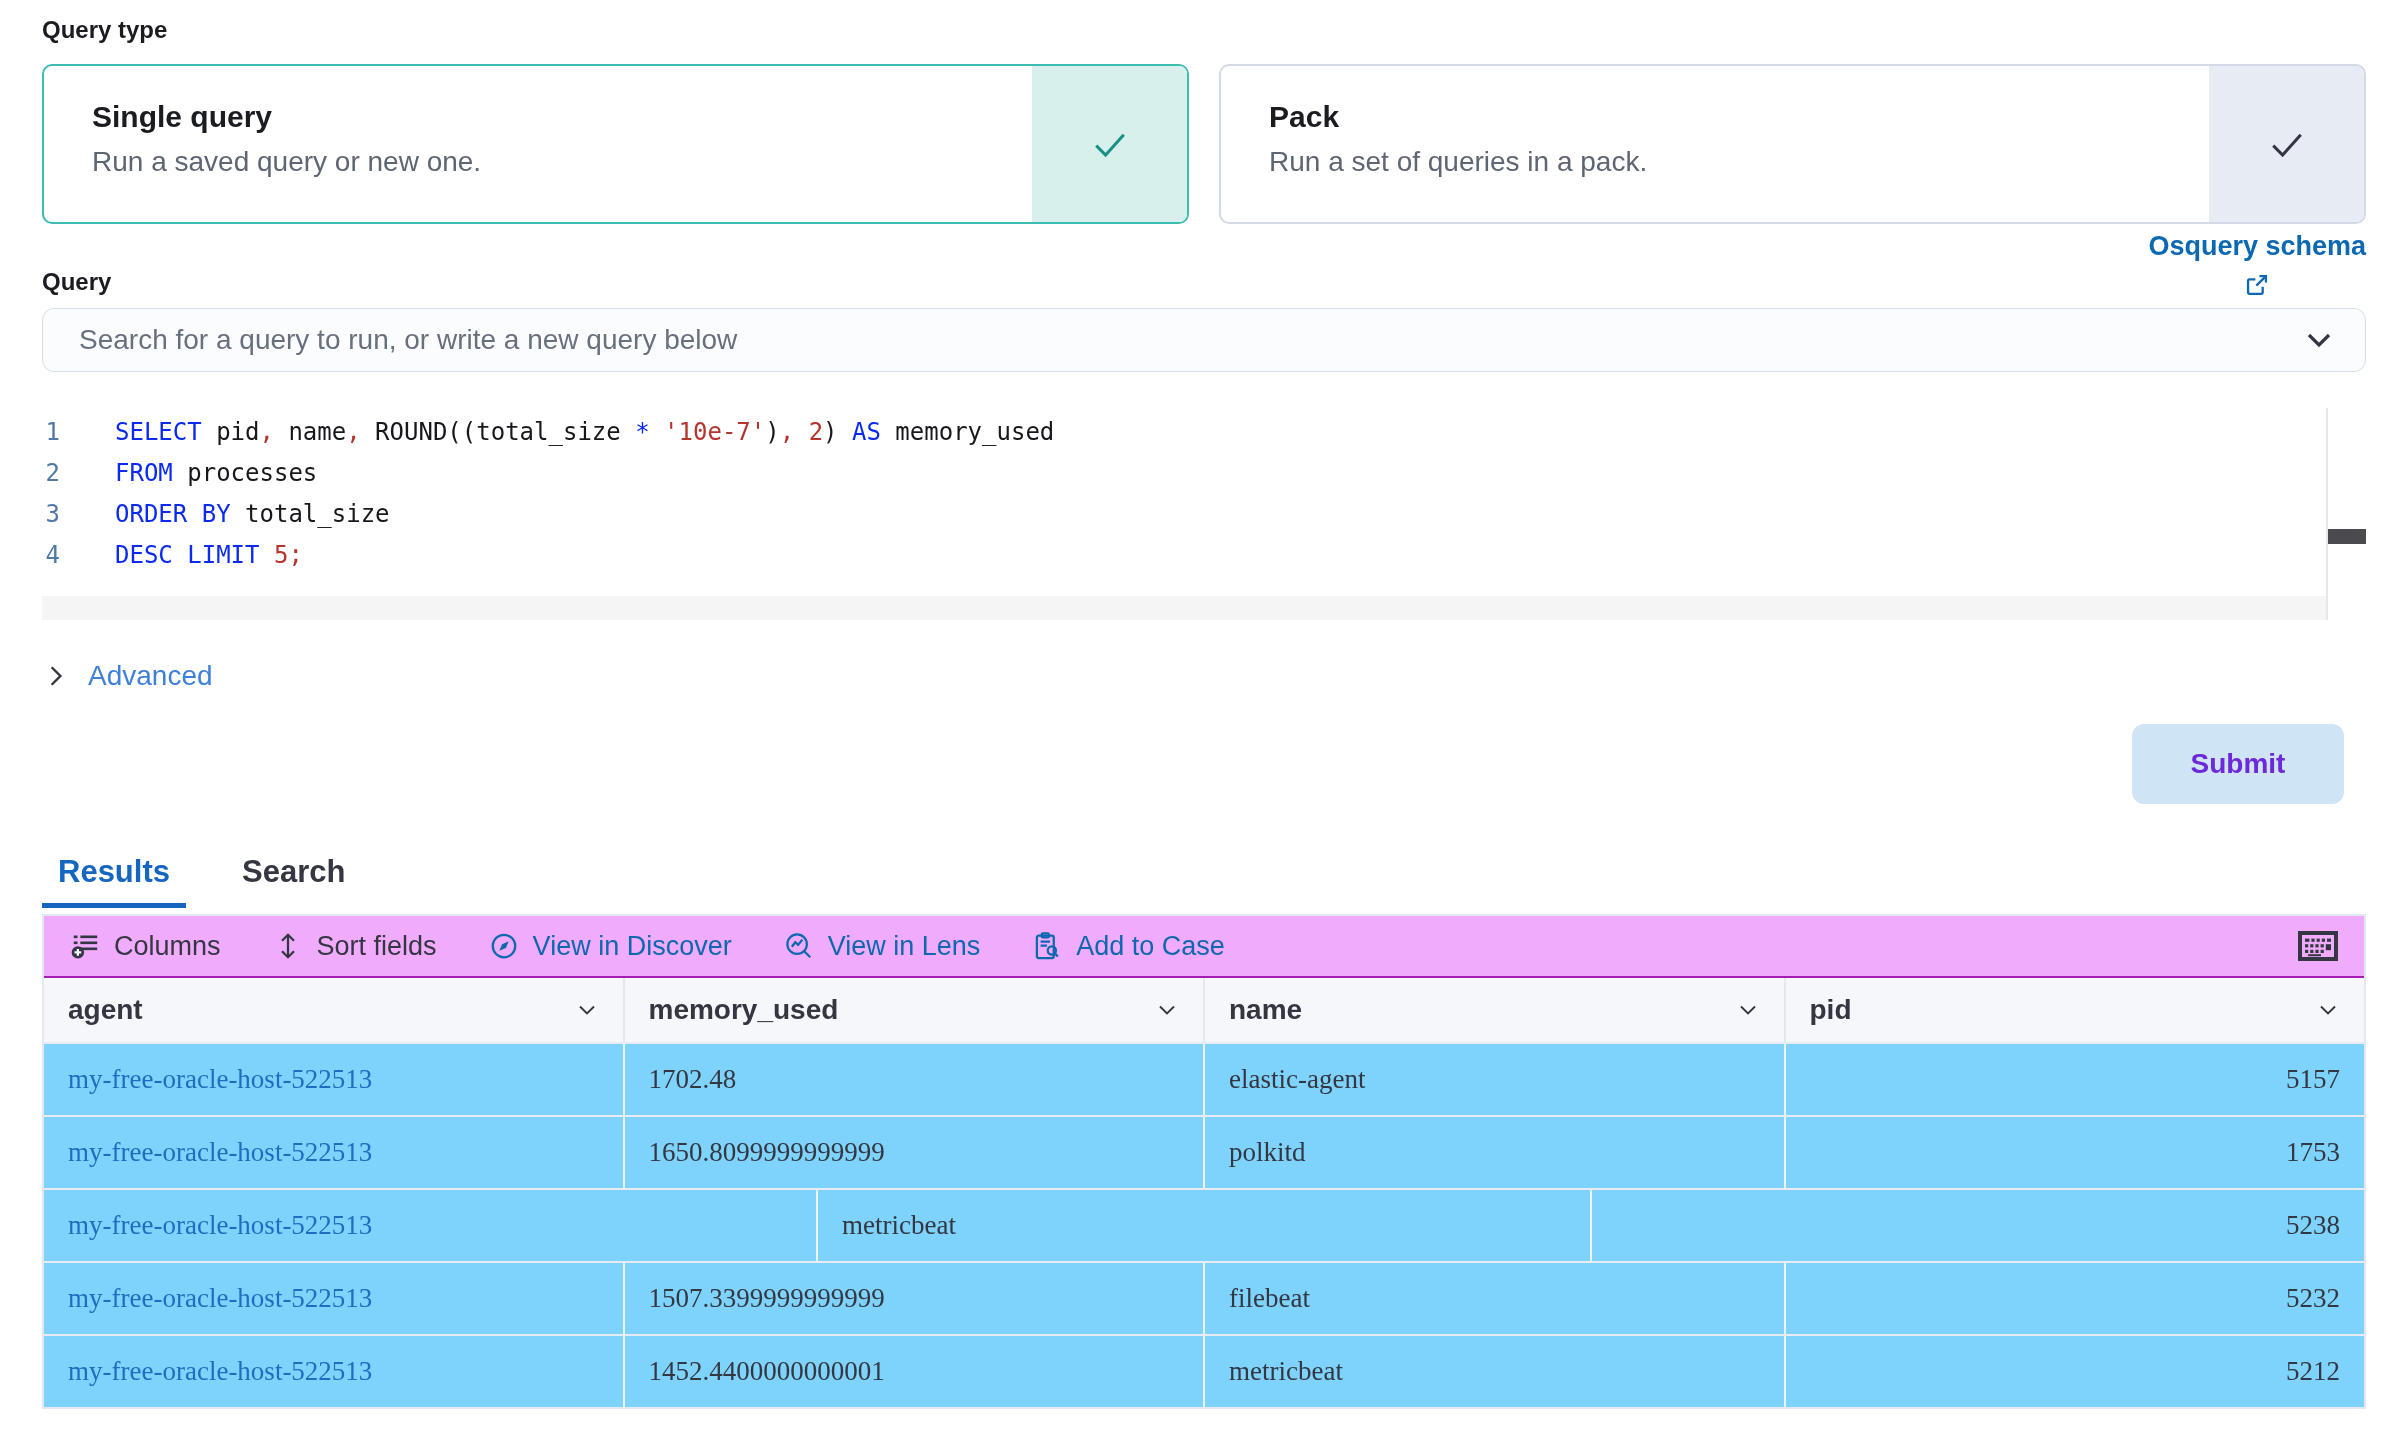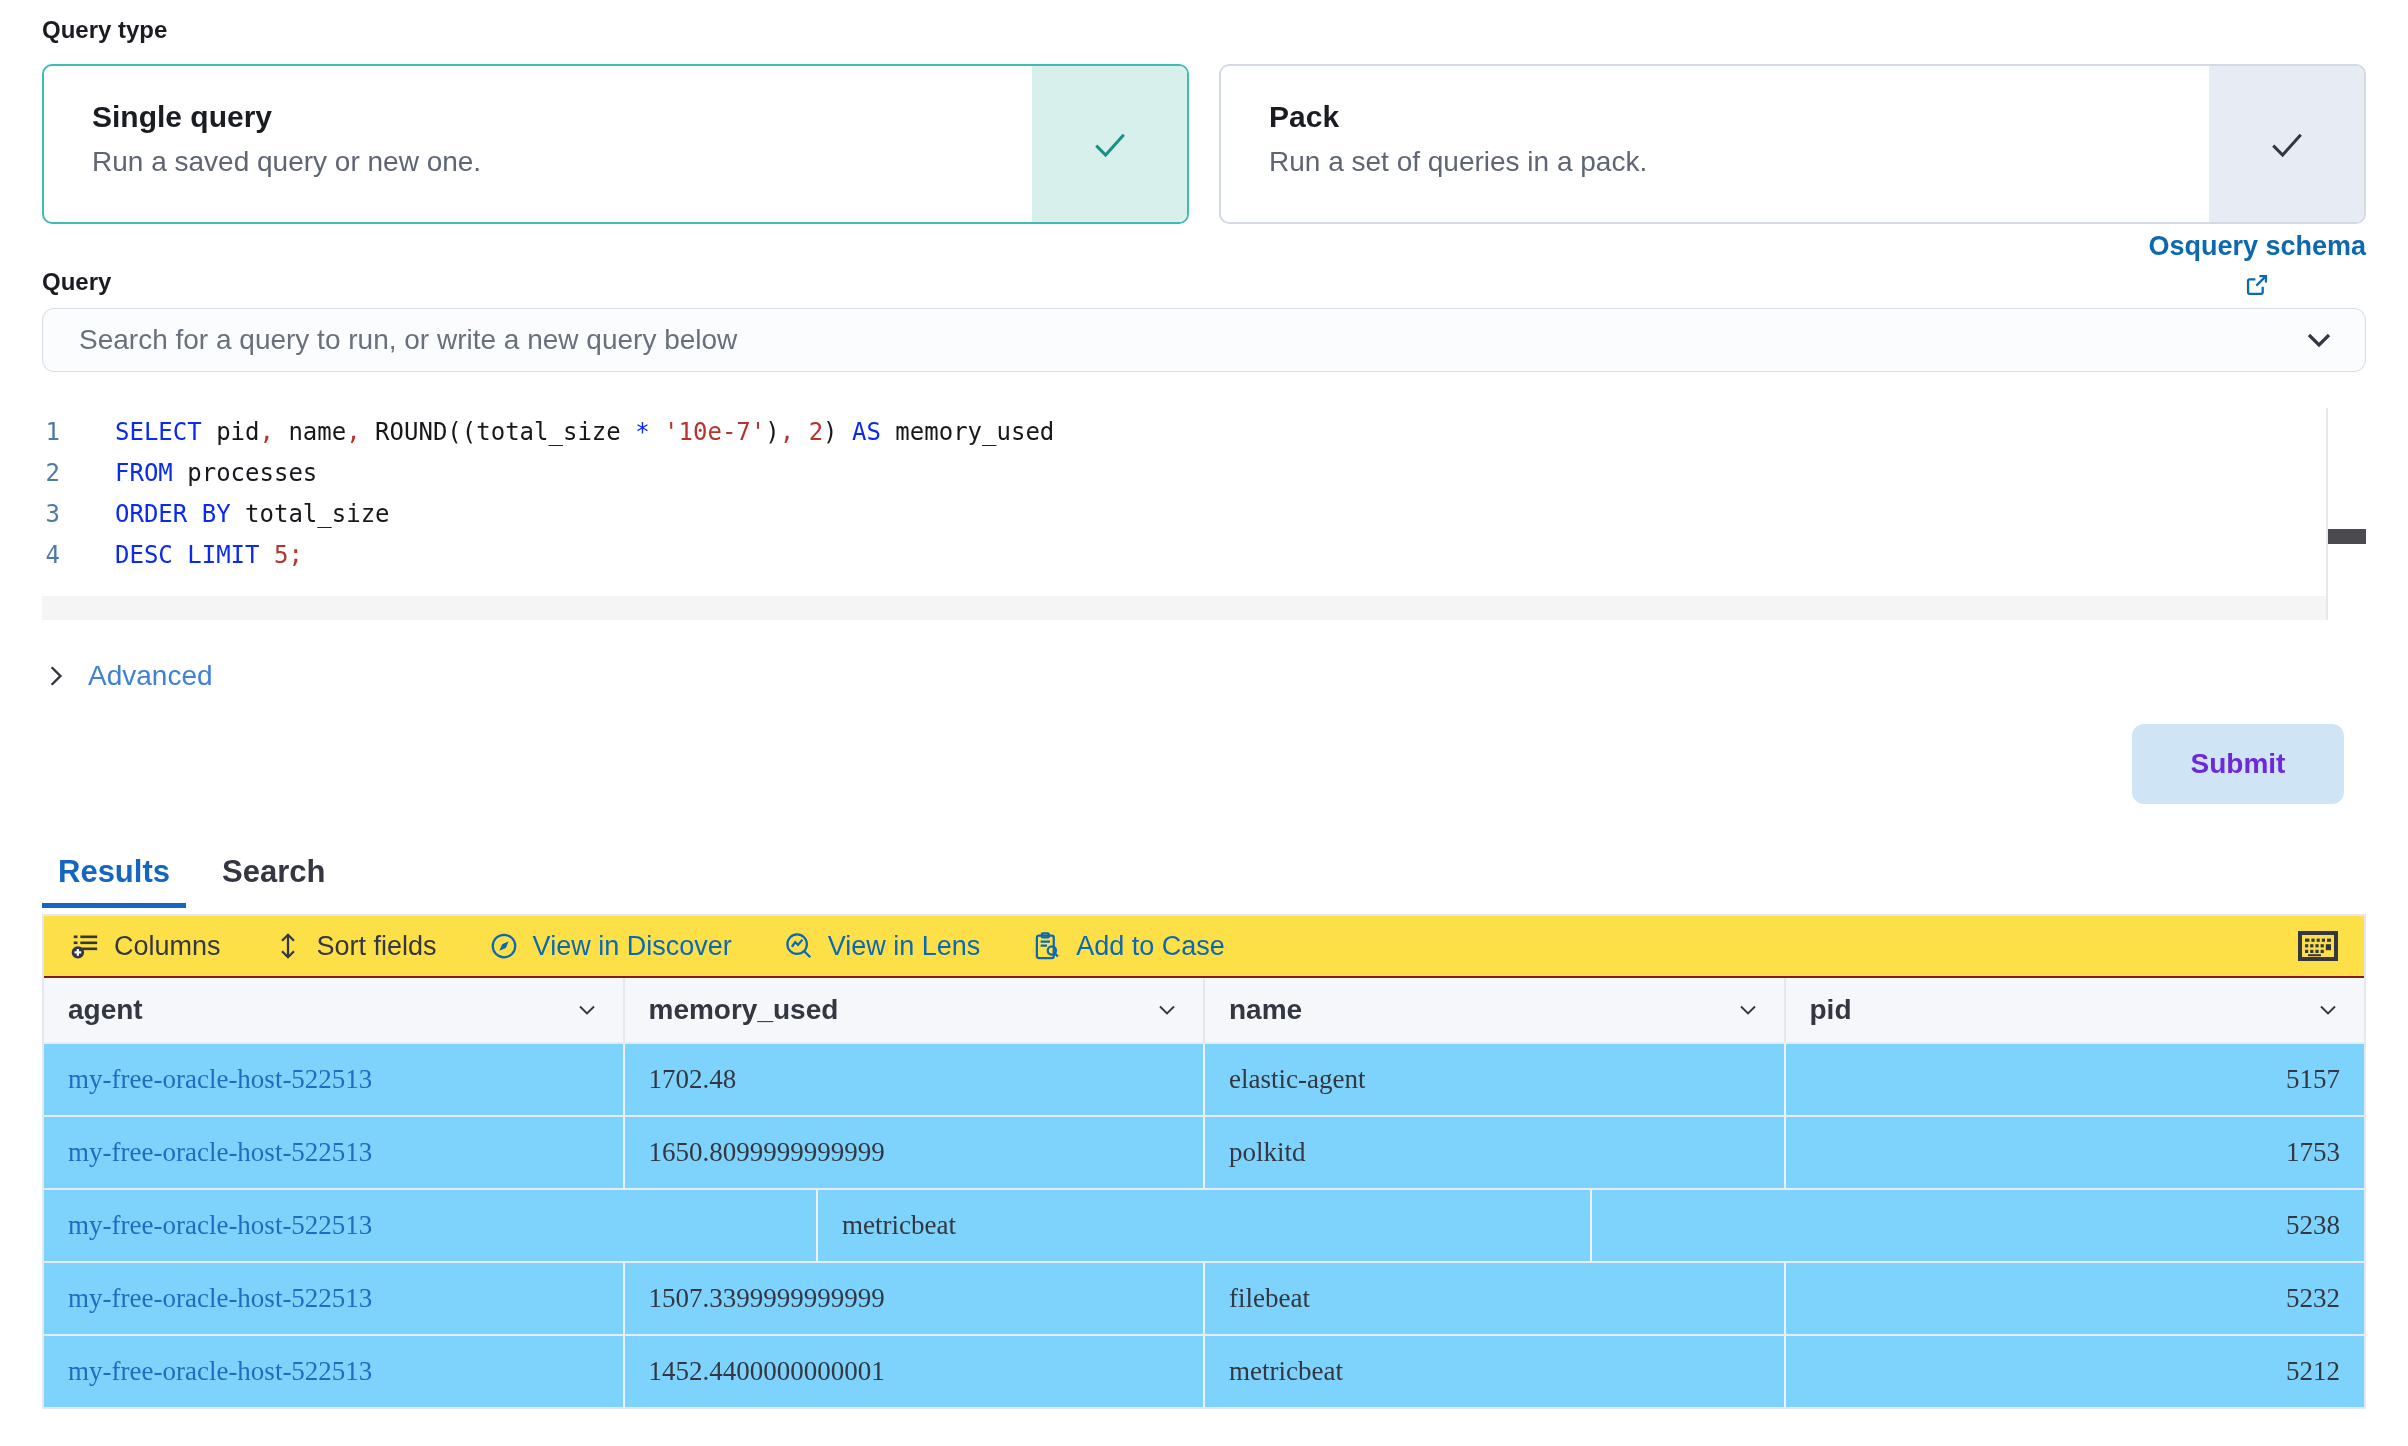--- a/index.html
+++ b/index.html
@@ -52,28 +52,28 @@
     cursor:pointer; width:fit-content; }
   .advanced svg { width:28px; height:28px; color:#343741; }
   .advanced-label { font-size:28px; color:#3f80d8; }
 
   
   .submit-row { display:flex; justify-content:flex-end; margin-top:30px; padding-right:22px; }
   .submit-btn { width:212px; height:80px; border:none; border-radius:12px; background:#cfe5f6;
     color:#6d28d9; font-size:28px; font-weight:600; font-family:inherit; cursor:pointer; }
 
   
-  .tabs { display:flex; gap:20px; margin-top:50px; }
+  .tabs { display:flex; gap:40px; margin-top:50px; }
   .tab { padding:0 16px; height:54px; font-size:31px; font-weight:700; cursor:pointer; }
   .tab.active { color:#1566c1; border-bottom:5px solid #1566c1; }
   .tab.inactive { color:#343741; }
 
   
   .results { margin-top:6px; border:2px solid #e3e8f1; }
-  .grid-toolbar { height:62px; background:#fde047; border-bottom:2px solid #7f1d1d;
+  .grid-toolbar { height:62px; background:#f0abfc; border-bottom:2px solid #a21caf;
     display:flex; align-items:center; padding:0 26px; gap:52px; }
   .tb-btn { display:flex; align-items:center; gap:14px; font-size:27px; font-weight:500;
     background:none; border:none; font-family:inherit; cursor:pointer; }
   .tb-btn svg { width:30px; height:30px; }
   .tb-dark { color:#343741; }
   .tb-blue { color:#0d68b2; }
   .tb-right { margin-left:auto; display:flex; align-items:center; }
   .kb-btn { background:none; border:none; cursor:pointer; color:#343741; display:flex; }
   .kb-btn svg { width:40px; height:30px; }
 

